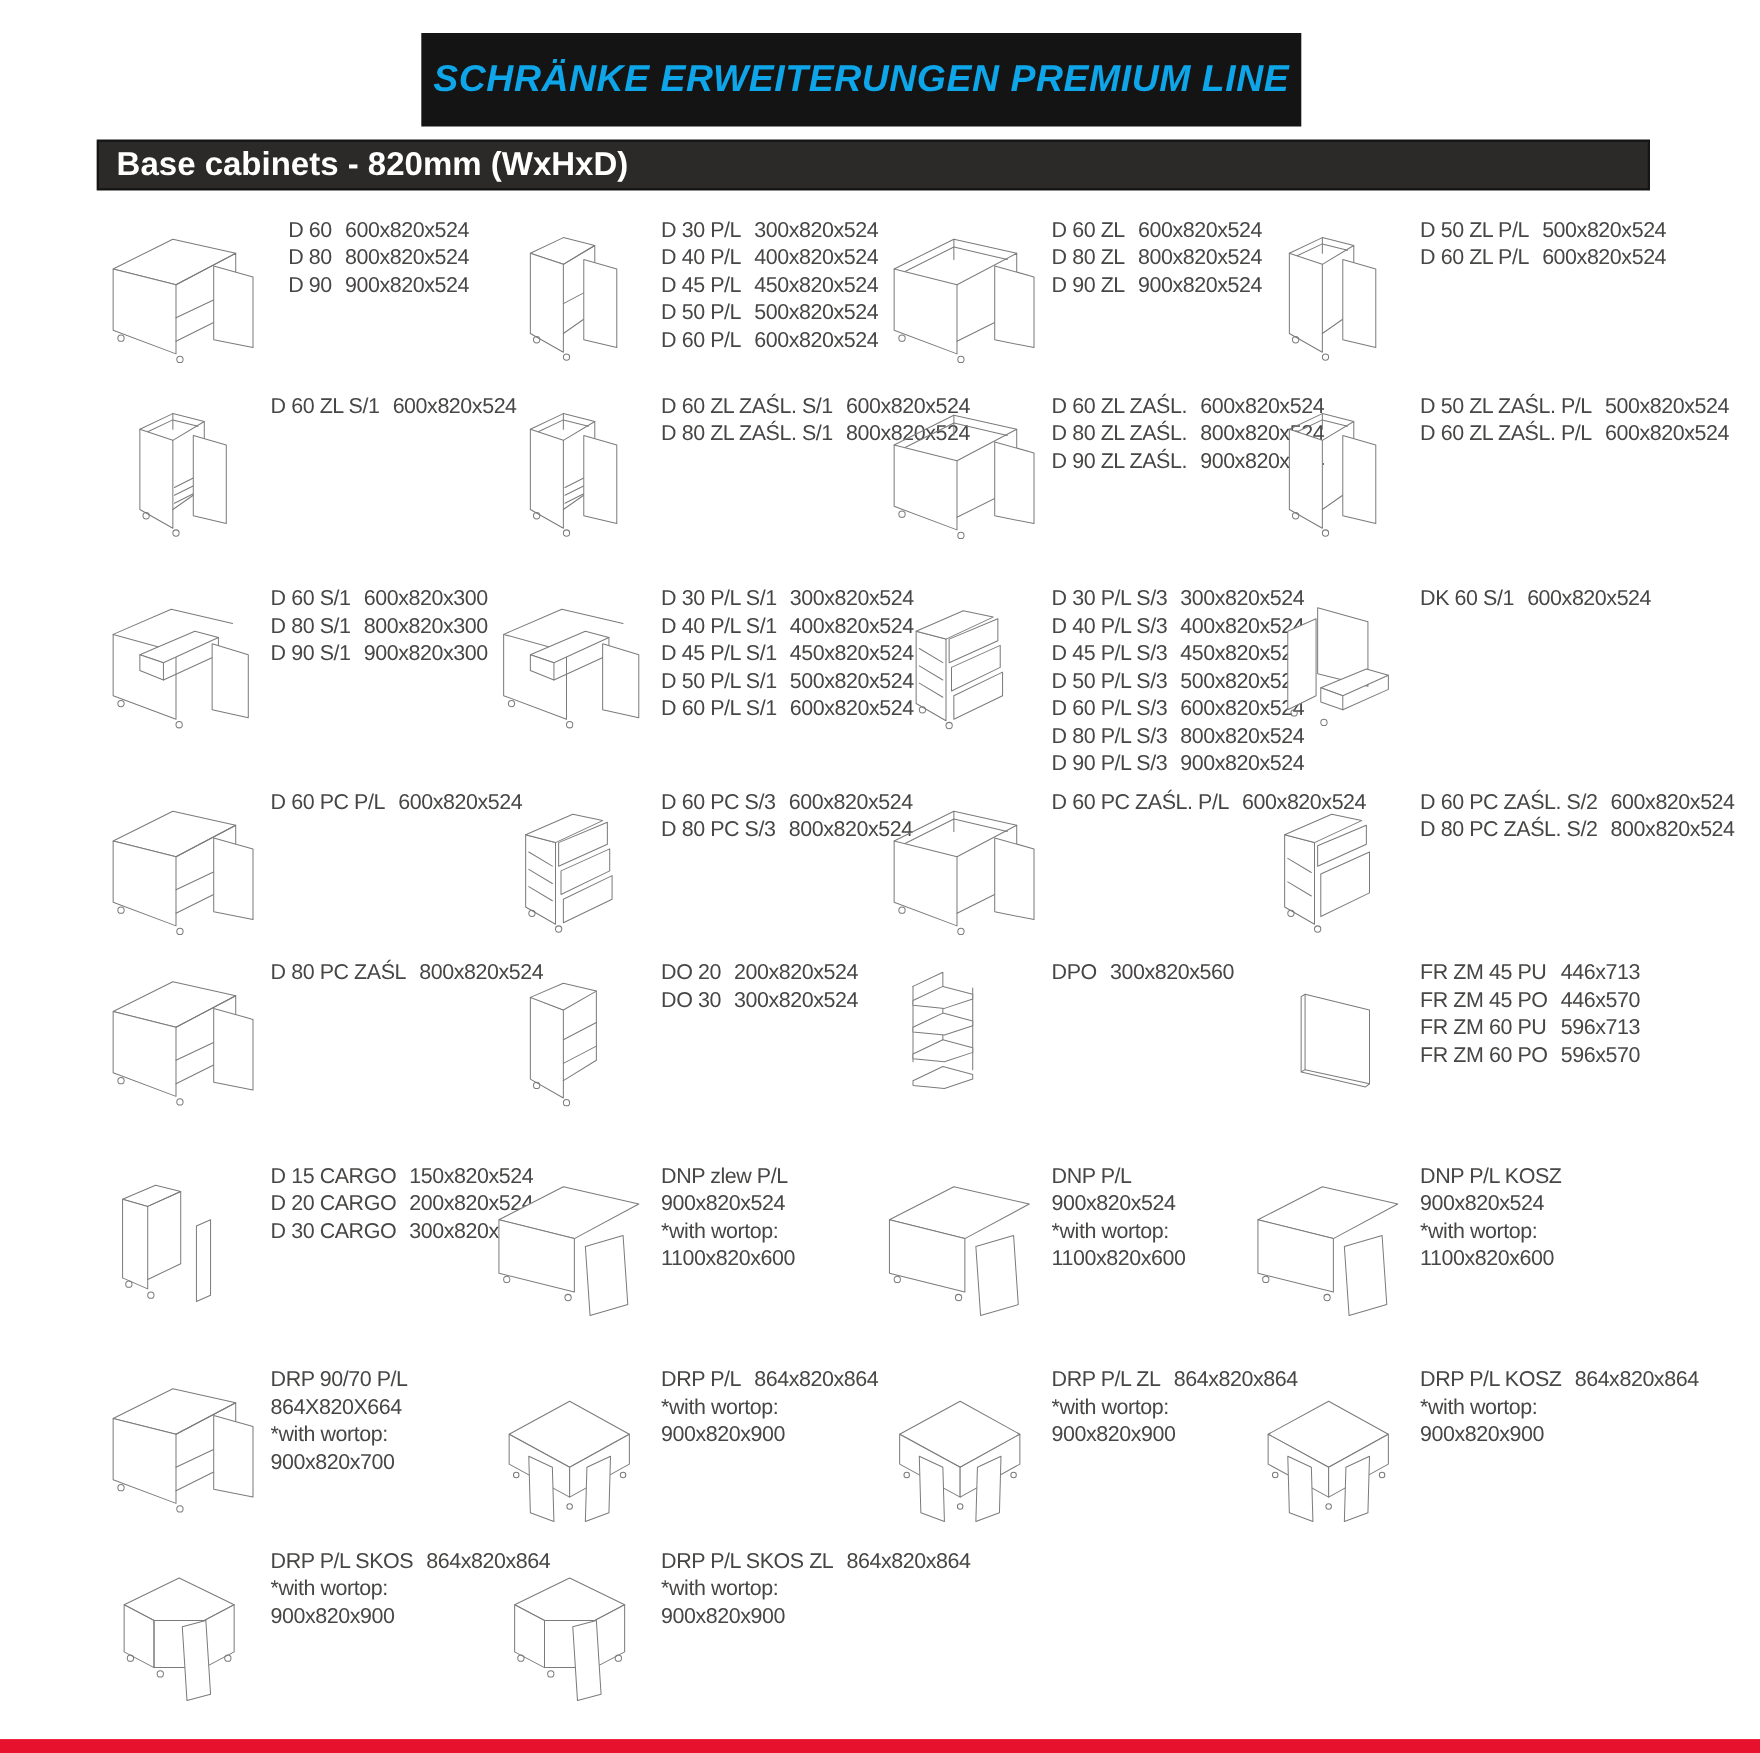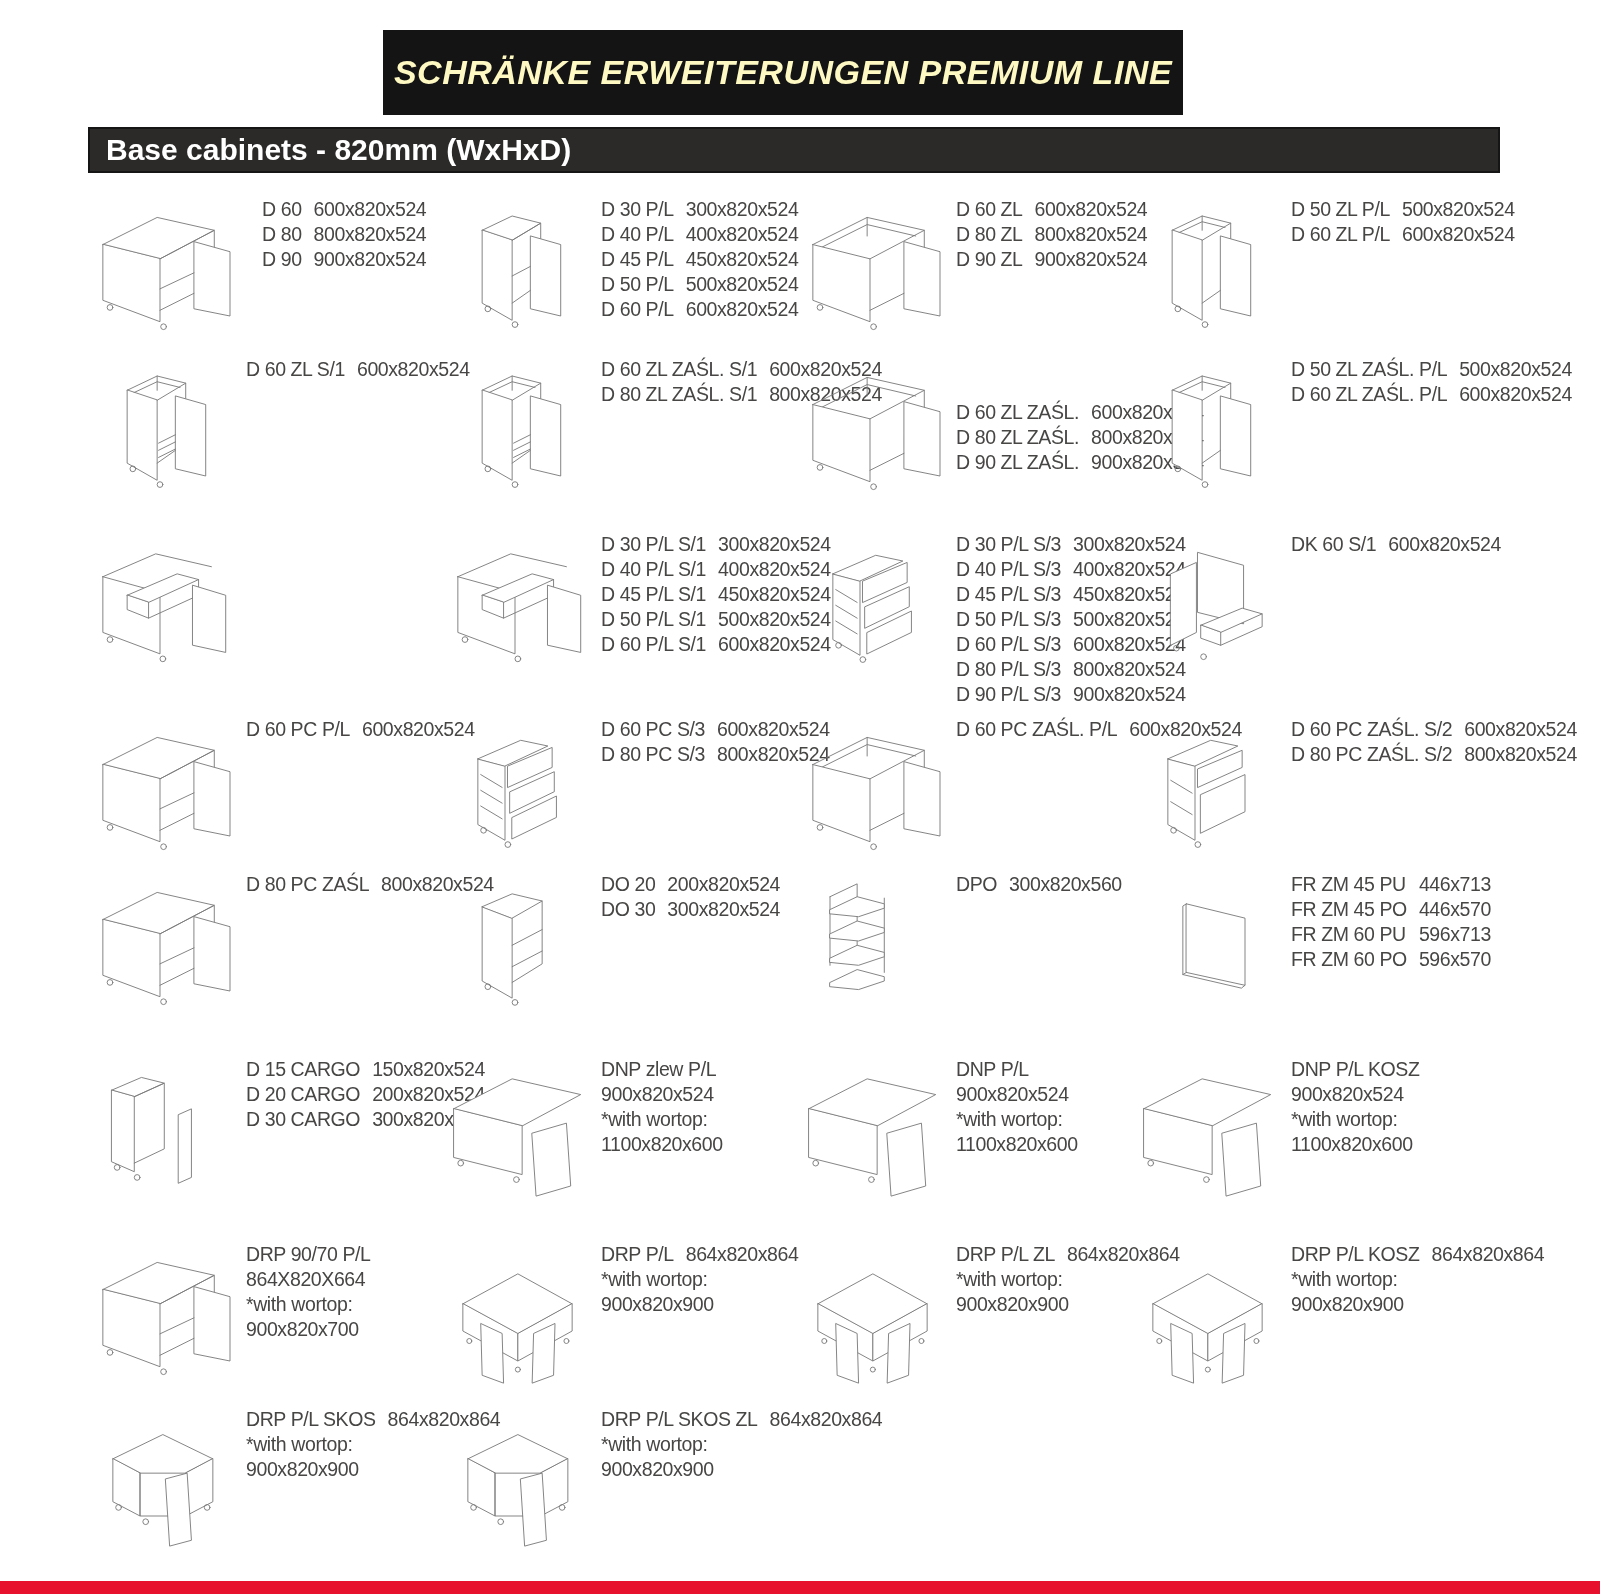--- a/index.html
+++ b/index.html
@@ -1,18 +1,18 @@
 <!DOCTYPE html>
 <html><head>
 <meta charset="utf-8">
 <style>
   html,body { margin:0; padding:0; background:#ffffff; }
   body { width:1600px; height:1594px; position:relative; font-family:"Liberation Sans", sans-serif; overflow:hidden; }
   .title-box { position:absolute; left:383px; top:30px; width:800px; height:85px; background:#141414;
-    color:#fef9c3; display:flex; align-items:center; justify-content:center;
+    color:#0ea5e9; display:flex; align-items:center; justify-content:center;
     font-style:italic; font-weight:bold; font-size:34px; letter-spacing:0.5px; white-space:nowrap; }
   .section-bar { position:absolute; left:88px; top:127px; width:1412px; height:46px; background:#2b2a29;
     border:2px solid #151515; box-sizing:border-box; color:#fff; font-weight:bold; font-size:30px;
     line-height:42px; padding-left:16px; white-space:nowrap; }
   .row { position:absolute; left:0; width:1600px; height:180px; }
   .cell { position:absolute; top:0; display:flex; align-items:flex-start; }
   .drawing { width:150px; height:172px; flex:0 0 150px; }
   .drawing svg { display:block; }
   .lines { display:grid; grid-template-columns:max-content max-content; column-gap:12px;
     padding-top:12px; margin-left:6px; font-size:19.5px; line-height:25px; color:#474645;
@@ -168,21 +168,21 @@
             </g>
           </svg>
         </div>
         <div class="lines">
           <span>D 60 ZL ZAŚL. S/1</span>
           <span>600x820x524</span>
           <span>D 80 ZL ZAŚL. S/1</span>
           <span>800x820x524</span>
         </div>
       </div>
-      <div class="cell" style="left: 800px; width: 330px; align-items: center;">
+      <div class="cell" style="left: 800px; width: 330px;">
         <div class="drawing">
           <svg viewBox="0 0 210 190" width="150" height="172">
             <g fill="#fff" stroke="#7b7b7b" stroke-width="1.3" stroke-linejoin="round" stroke-linecap="round">
               <path fill="none" d="M18,58 L94,20 L174,38"></path>
               <path fill="none" d="M30,62 L94,30 L162,46"></path>
               <path fill="none" d="M94,20 L94,46"></path>
               <path d="M18,58 L18,136 L98,166 L98,78 L18,58 Z"></path>
               <path fill="none" d="M98,78 L174,38 L174,112 L98,150"></path>
               <path d="M146,54 L196,68 L196,158 L146,148 Z"></path>
               <circle fill="none" cx="28" cy="146" r="4"></circle>
@@ -230,20 +230,28 @@
               <path fill="none" d="M18,54 L92,22 L170,40"></path>
               <path d="M18,54 L18,132 L98,162 L98,76 L18,54 Z"></path>
               <path d="M52,80 L122,50 L152,58 L82,90 Z"></path>
               <path d="M52,80 L52,100 L82,112 L82,90 Z"></path>
               <path fill="none" d="M82,112 L152,80 L152,58"></path>
               <path d="M144,66 L190,80 L190,160 L144,150 Z"></path>
               <circle fill="none" cx="28" cy="142" r="4"></circle>
               <circle fill="none" cx="102" cy="169" r="4"></circle>
             </g>
           </svg>
+        </div>
+        <div class="lines">
+          <span>D 60 S/1</span>
+          <span>600x820x300</span>
+          <span>D 80 S/1</span>
+          <span>800x820x300</span>
+          <span>D 90 S/1</span>
+          <span>900x820x300</span>
         </div>
       </div>
       <div class="cell" style="left: 445px; width: 350px;">
         <div class="drawing">
           <svg viewBox="0 0 210 190" width="150" height="172">
             <g fill="#fff" stroke="#7b7b7b" stroke-width="1.3" stroke-linejoin="round" stroke-linecap="round">
               <path fill="none" d="M18,54 L92,22 L170,40"></path>
               <path d="M18,54 L18,132 L98,162 L98,76 L18,54 Z"></path>
               <path d="M52,80 L122,50 L152,58 L82,90 Z"></path>
               <path d="M52,80 L52,100 L82,112 L82,90 Z"></path>

